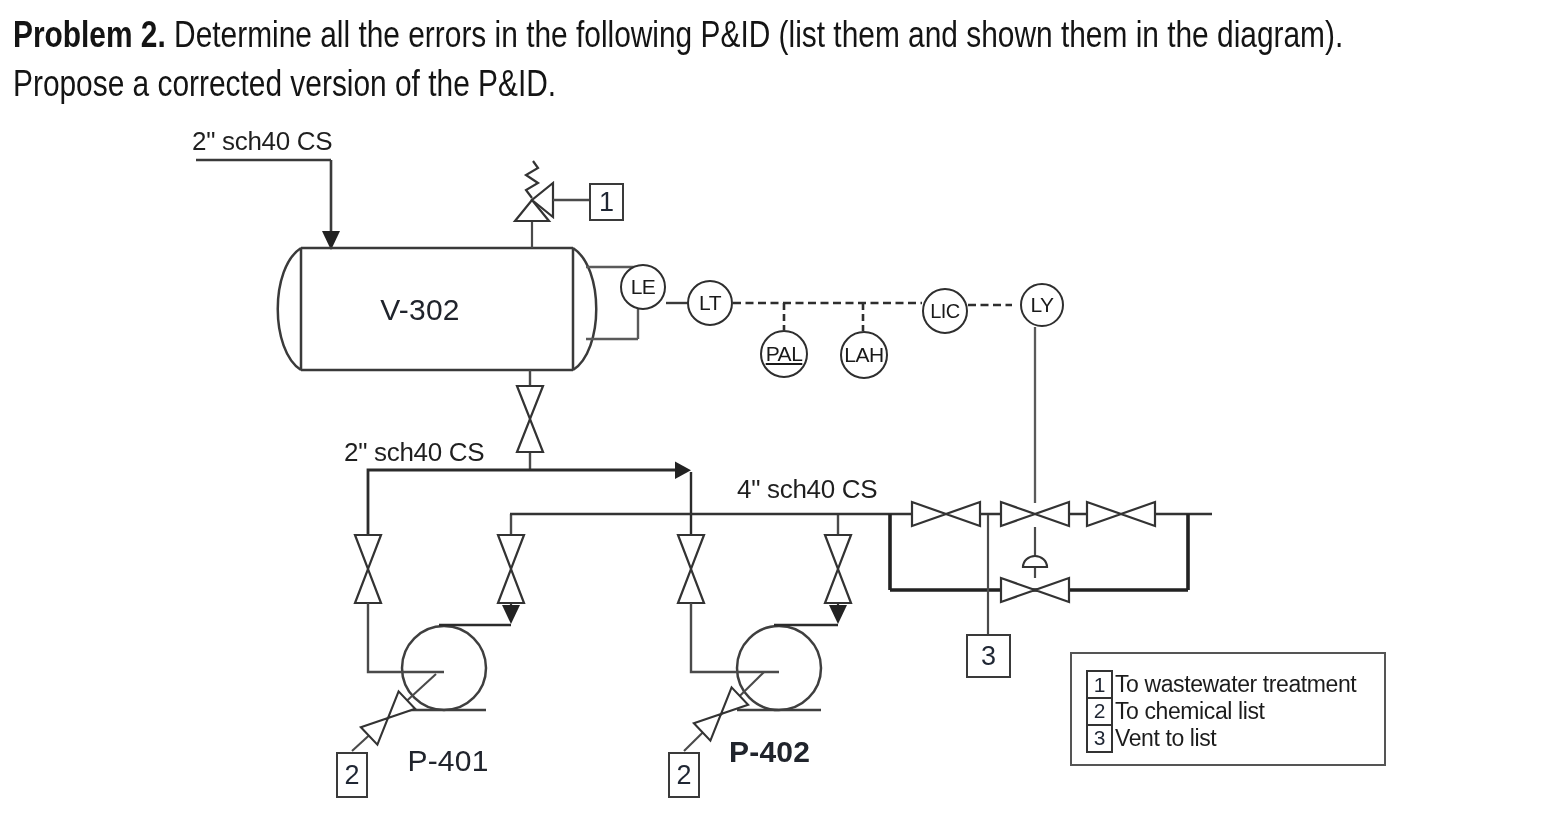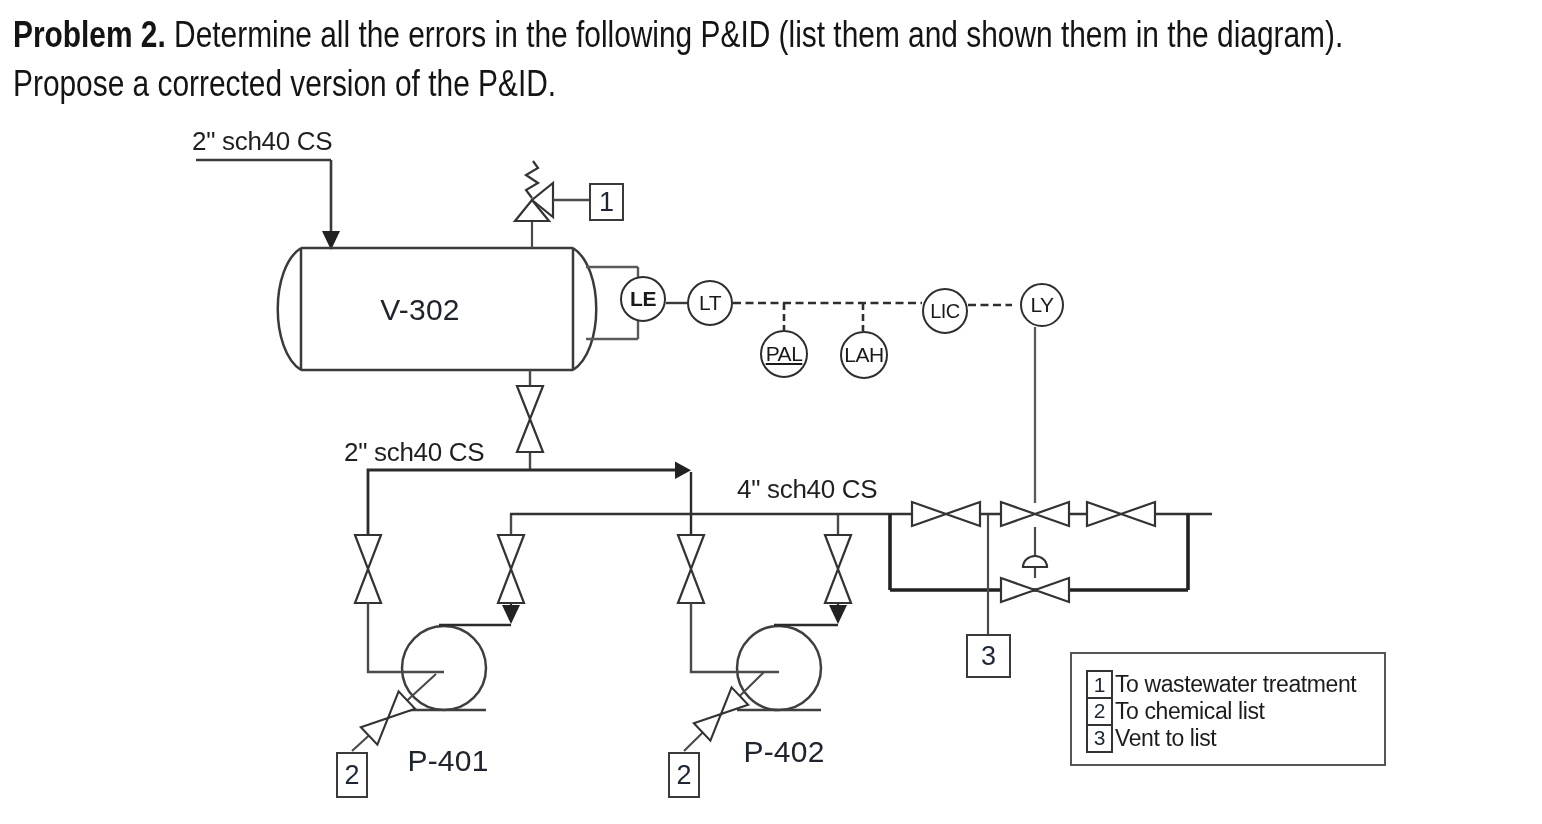--- a/index.html
+++ b/index.html
@@ -174,23 +174,23 @@
     <div><span class="lead">Problem 2.</span><span> Determine all the errors in the following P&amp;ID (list them and shown them in the diagram).</span></div>
     <div>Propose a corrected version of the P&amp;ID.</div>
   </div>
 
   <div class="abs pipe-label" style="left:192px;top:126px;">2" sch40 CS</div>
   <div class="abs pipe-label" style="left:344px;top:437px;">2" sch40 CS</div>
   <div class="abs pipe-label" style="left:737px;top:474px;">4" sch40 CS</div>
 
   <div class="abs equip-label" style="left:347px;top:293px;width:146px;text-align:center;">V-302</div>
   <div class="abs equip-label" style="left:393px;top:744px;width:110px;text-align:center;">P-401</div>
-  <div class="abs equip-label" style="left:729px;top:735px;width:110px;text-align:center;">P-402</div>
-
-  <div class="abs bubble" style="left:620px;top:276px;width:46px;height:46px;font-weight:bold;">
+  <div class="abs equip-label" style="left:729px;top:735px;width:110px;font-weight:bold;">P-402</div>
+
+  <div class="abs bubble" style="left:620px;top:264px;width:46px;height:46px;">
       <span>LE</span>
     </div>
   <div class="abs bubble" style="left:687px;top:280px;width:46px;height:46px;">
       <span>LT</span>
     </div>
   <div class="abs bubble" style="left:760px;top:330px;width:48px;height:48px;text-decoration:underline;">
       <span>PAL</span>
     </div>
   <div class="abs bubble" style="left:840px;top:331px;width:48px;height:48px;">
       <span>LAH</span>

